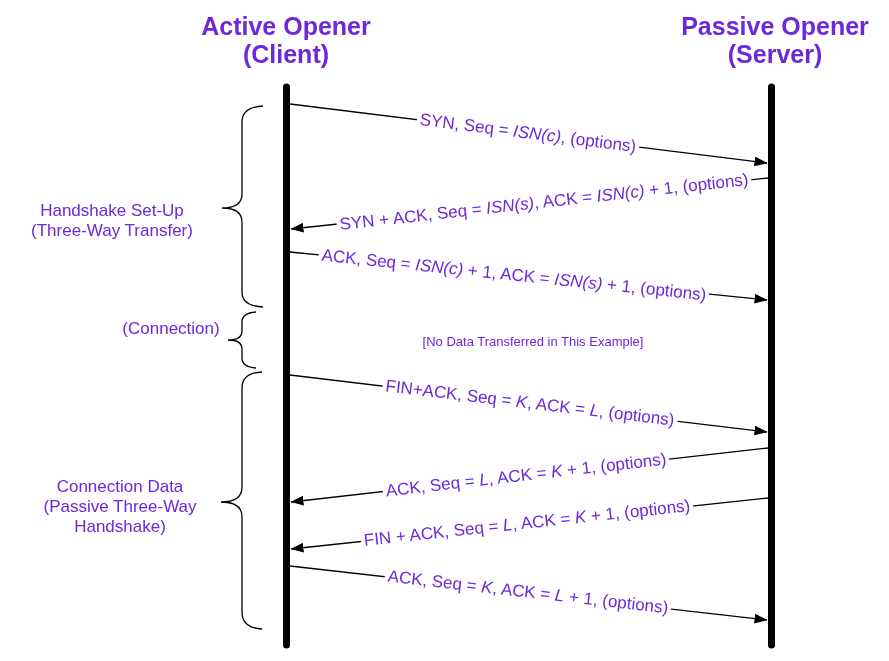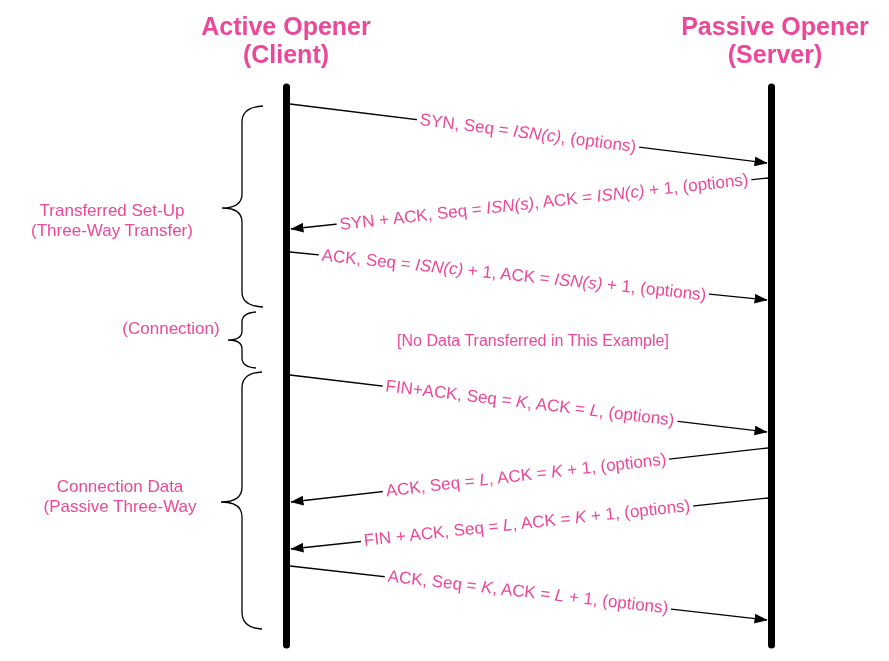--- a/index.html
+++ b/index.html
@@ -2,21 +2,21 @@
 <html><head>
 <meta charset="utf-8">
 <style>
   html, body { margin: 0; padding: 0; background: #ffffff; }
   .stage {
     position: relative;
     width: 889px;
     height: 661px;
     background: #ffffff;
     font-family: "Liberation Sans", sans-serif;
-    color: #ec4899;
+    color: #6d28d9;
     overflow: hidden;
   }
   .stage svg { position: absolute; left: 0; top: 0; }
   .endpoint-header {
     position: absolute;
     width: 300px;
     text-align: center;
     font-weight: bold;
     font-size: 25px;
     line-height: 28px;
@@ -24,21 +24,21 @@
   }
   .phase-label {
     position: absolute;
     text-align: center;
     font-size: 17px;
     line-height: 20px;
   }
   .note-label {
     position: absolute;
     transform: translate(-50%, -50%);
-    font-size: 16px;
+    font-size: 13px;
     white-space: nowrap;
   }
   .msg-label {
     position: absolute;
     background: #ffffff;
     padding: 0 3px;
     font-size: 17px;
     white-space: nowrap;
     line-height: 19px;
   }
@@ -78,29 +78,30 @@
   <div class="endpoint-header" style="left:136px; top:12px;">
     <div>Active Opener</div>
     <div>(Client)</div>
   </div>
   <div class="endpoint-header" style="left:625px; top:12px;">
     <div>Passive Opener</div>
     <div>(Server)</div>
   </div>
 
   <div class="phase-label" style="left:8px; top:201px; width:208px;">
-    <div>Transferred Set-Up</div>
+    <div>Handshake Set-Up</div>
     <div>(Three-Way Transfer)</div>
   </div>
   <div class="phase-label" style="left:96px; top:319px; width:150px;">
     <div>(Connection)</div>
   </div>
   <div class="phase-label" style="left:20px; top:477px; width:200px;">
     <div>Connection Data</div>
     <div>(Passive Three-Way</div>
+    <div>Handshake)</div>
   </div>
 
   <div class="note-label" style="left:533px; top:341px;">[No Data Transferred in This Example]</div>
 
   <div class="msg-label" style="left:528px; top:133px; transform:translate(-50%,-50%) rotate(7.2deg);"><span>SYN, Seq = </span><span class="var">ISN(c)</span><span>, (options)</span></div>
   <div class="msg-label" style="left:544px; top:202px; transform:translate(-50%,-50%) rotate(-6.3deg);"><span>SYN + ACK, Seq = </span><span class="var">ISN(s)</span><span>, ACK = </span><span class="var">ISN(c)</span><span> + 1, (options)</span></div>
   <div class="msg-label" style="left:514px; top:275px; transform:translate(-50%,-50%) rotate(5.9deg);"><span>ACK, Seq = </span><span class="var">ISN(c)</span><span> + 1, ACK = </span><span class="var">ISN(s)</span><span> + 1, (options)</span></div>
   <div class="msg-label" style="left:530px; top:403px; transform:translate(-50%,-50%) rotate(6.8deg);"><span>FIN+ACK, Seq = </span><span class="var">K</span><span>, ACK = </span><span class="var">L</span><span>, (options)</span></div>
   <div class="msg-label" style="left:526px; top:475px; transform:translate(-50%,-50%) rotate(-6.5deg);"><span>ACK, Seq = </span><span class="var">L</span><span>, ACK = </span><span class="var">K</span><span> + 1, (options)</span></div>
   <div class="msg-label" style="left:527px; top:523px; transform:translate(-50%,-50%) rotate(-6.1deg);"><span>FIN + ACK, Seq = </span><span class="var">L</span><span>, ACK = </span><span class="var">K</span><span> + 1, (options)</span></div>

